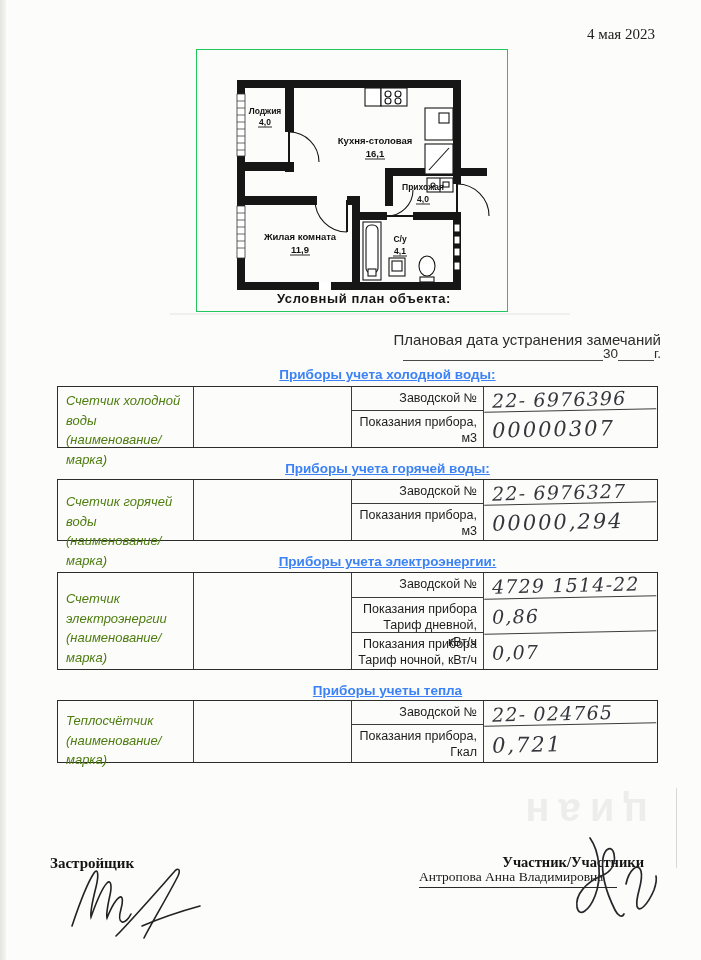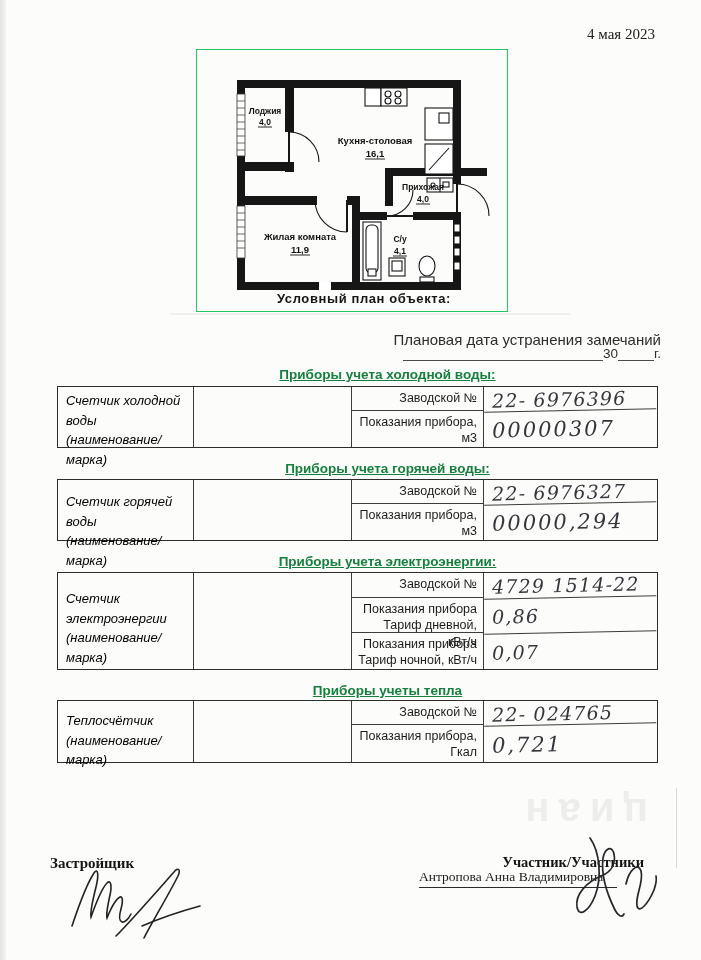--- a/index.html
+++ b/index.html
@@ -23,30 +23,30 @@
     font-weight:bold;font-size:13px;letter-spacing:.6px;color:#161616;}
   .plan-svg{position:absolute;left:0;top:0;}
   .plan-room-label{font-family:"Liberation Sans",sans-serif;font-weight:bold;fill:#121212;}
   
   .pd-label{position:absolute;top:331px;right:40px;font-size:15px;color:#2d2d2c;}
   .pd-line{position:absolute;top:346px;right:40px;font-size:13.5px;color:#2d2d2c;white-space:nowrap;}
   .uline{display:inline-block;border-bottom:1px solid #4a4a48;height:13px;vertical-align:bottom;}
   .uline.w1{width:200px;} .uline.w2{width:36px;}
   
   .sec-h{position:absolute;left:57px;width:601px;text-align:center;
-    font-weight:bold;font-size:13.5px;text-decoration:underline;color:#15803d;
+    font-weight:bold;font-size:13.5px;text-decoration:underline;color:#3b82f6;
     transform:translateX(30px);}
   .tbl{position:absolute;left:57px;width:601px;display:grid;
     grid-template-columns:136px 158px 132px 172px;
     border:1.5px solid #2c2c2a;box-sizing:border-box;background:transparent;}
   .cell{border-right:1px solid #3c3c3a;border-bottom:1px solid #3c3c3a;
     box-sizing:border-box;padding:2px 6px;}
   .cell.lr{border-right:none;} .cell.lb{border-bottom:none;}
   .c-label{grid-column:1;grid-row:1/-1;font-style:italic;font-size:13px;line-height:1.5;
-    padding:4px 8px;white-space:pre-line;color:#000000;}
+    padding:4px 8px;white-space:pre-line;color:#4d7c0f;}
   .c-empty{grid-column:2;grid-row:1/-1;}
   .c-f{font-size:12.5px;line-height:1.3;white-space:pre-line;color:#1c1c1b;padding:3px 6px;text-align:right;}
   .c-v{display:flex;align-items:center;
     font-family:"DejaVu Serif",serif;font-style:italic;font-size:19px;
     color:#35363c;letter-spacing:1.2px;padding:0 8px;transform:rotate(-1.2deg);}
   .c-v.big{font-size:21px;letter-spacing:2px;}
   
   .watermark{position:absolute;left:428px;top:790px;width:220px;
     font-weight:bold;font-size:40px;letter-spacing:9px;color:rgba(40,40,40,0.07);
     transform:rotate(180deg);}

